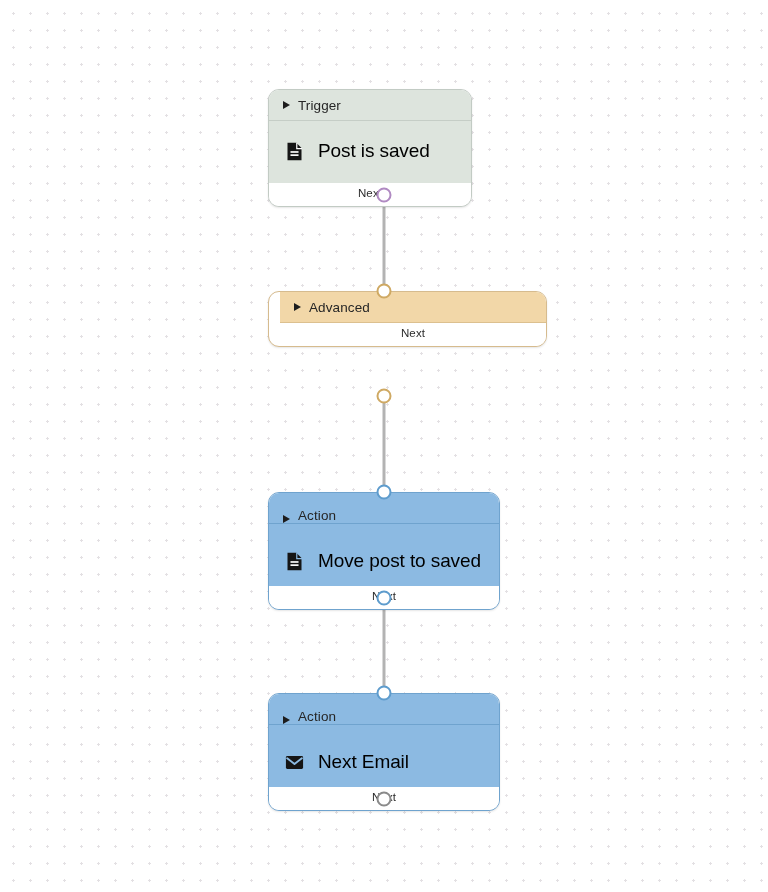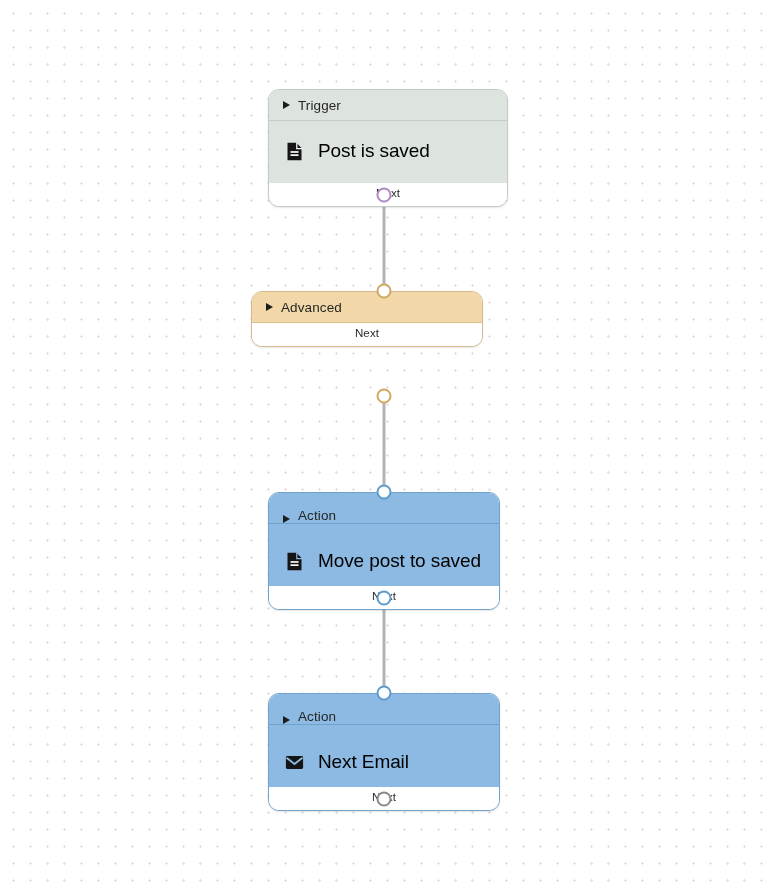--- a/index.html
+++ b/index.html
@@ -143,42 +143,42 @@
 <body style="background-color: rgb(255, 255, 255); background-image: radial-gradient(circle, rgb(227, 224, 227) 1.1px, transparent 1.2px); background-size: 17px 17px;">
 
 <div id="canvas">
 
   <svg id="edges" viewBox="0 0 768 892" width="768" height="892">
       <line x1="384" y1="195" x2="384" y2="291" stroke="#b3b3b3" stroke-width="3" stroke-linecap="round"></line>
       <line x1="384" y1="396" x2="384" y2="492" stroke="#b3b3b3" stroke-width="3" stroke-linecap="round"></line>
       <line x1="384" y1="598" x2="384" y2="693" stroke="#b3b3b3" stroke-width="3" stroke-linecap="round"></line>
     </svg>
 
-  <div class="node green" style="left: 268px; top: 89px; width: 240px;">
+  <div class="node green" style="left: 268px; top: 89px; width: 204px;">
     <div class="node-header">
       <span class="caret"></span>
       <span>Trigger</span>
     </div>
     <div class="node-divider"></div>
     <div class="node-body">
       <span class="icon">
         <svg width="21" height="21" viewBox="0 0 24 24" aria-hidden="true">
           <path d="M4 2h10l6 6v14H4z" fill="#151515"></path>
           <path d="M14 2v6h6" fill="#ffffff" opacity="0.0"></path>
           <path d="M14.6 2.4v6.2h6.0" fill="none" stroke="#ffffff" stroke-width="1.4"></path>
           <rect x="7.4" y="11.6" width="9.2" height="1.9" fill="#ffffff"></rect>
           <rect x="7.4" y="15.2" width="9.2" height="1.9" fill="#ffffff"></rect>
         </svg>
       </span>
       <span class="node-title">Post is saved</span>
     </div>
     <div class="node-footer">Next</div>
   </div>
 
-  <div class="node tan" style="left: 251px; top: 291px; width: 232px;">
+  <div class="node tan" style="left: 268px; top: 291px; width: 279px; padding-left: 11px;">
     <div class="node-header">
       <span class="caret"></span>
       <span>Advanced</span>
     </div>
     <div class="node-divider"></div>
     <div class="node-footer">Next</div>
   </div>
 
   <div class="node blue" style="left: 268px; top: 492px; width: 232px;">
     <div class="node-header">

